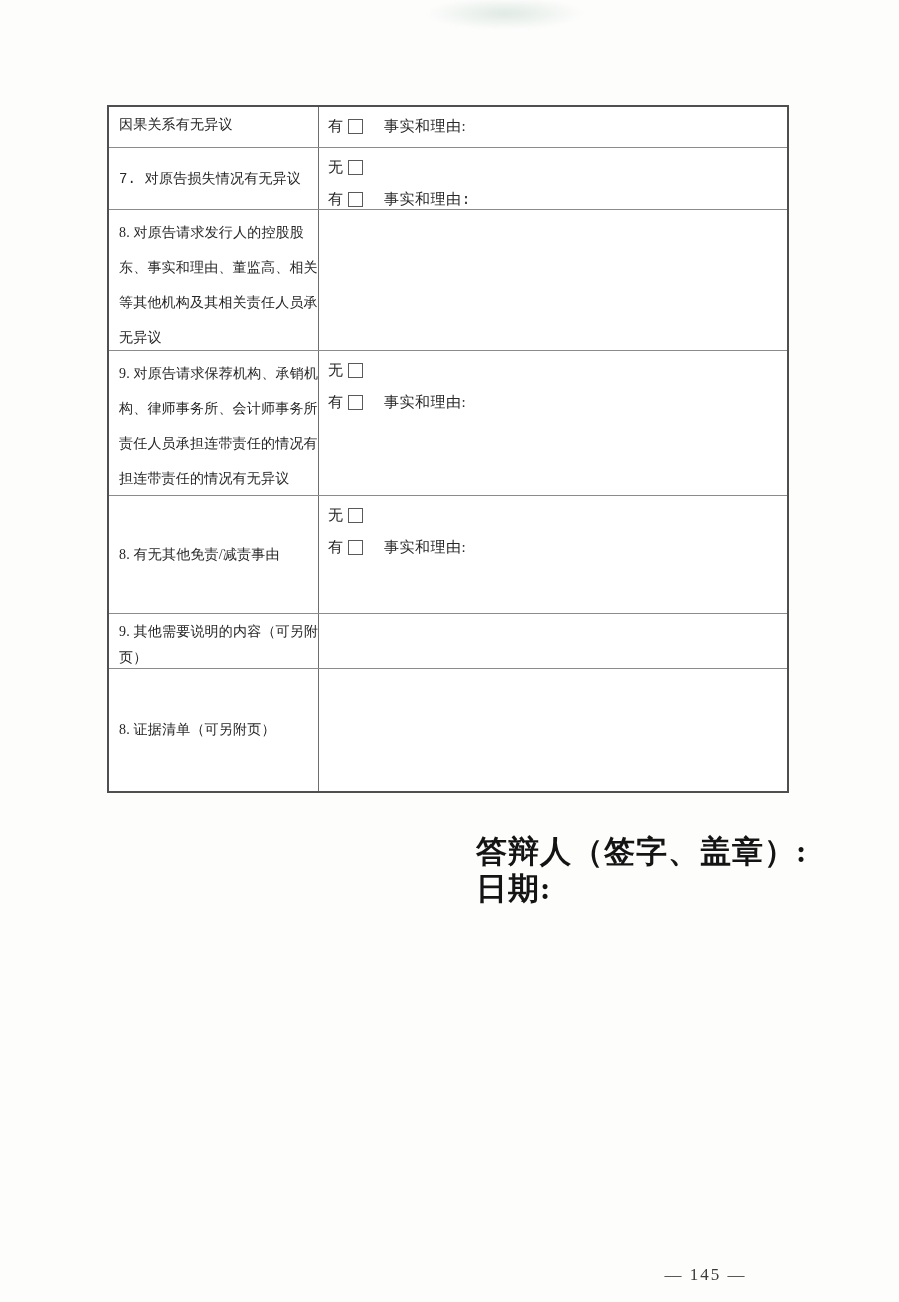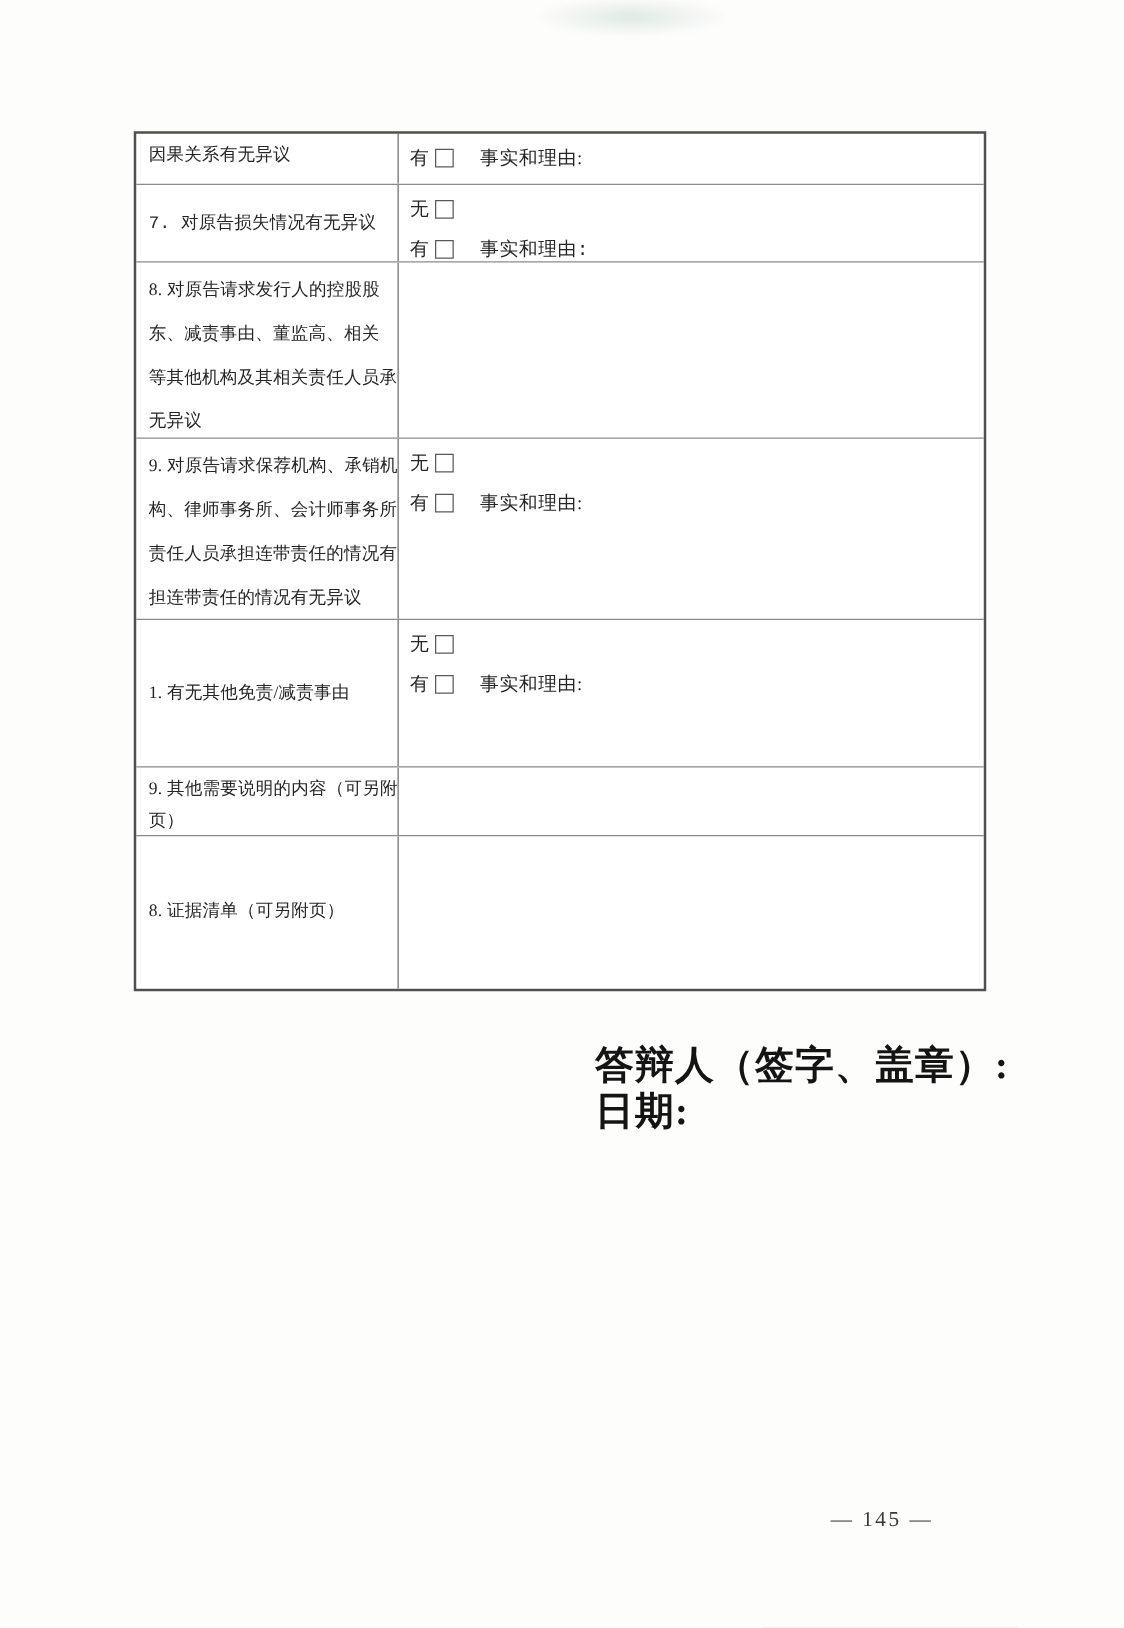--- a/index.html
+++ b/index.html
@@ -70,21 +70,21 @@
   
   .sig{
     position:absolute;left:476px;top:833px;
     font-size:31px;font-weight:700;
     line-height:37px;
     letter-spacing:1px;
     color:#141414;
   }
   
   .page-number{
-    position:absolute;left:648px;top:1206px;
+    position:absolute;left:648px;top:1265px;
     width:115px;text-align:center;
     font-size:17px;letter-spacing:2px;
     color:#3a3a3a;
   }
 </style>
 </head>
 <body>
 
 <div class="page">
 
@@ -119,21 +119,21 @@
           <span>有</span>
           <span class="cb"></span>
           <span class="sfx">事实和理由:</span>
         </div>
       </div>
     </div>
 
     <div class="row r3">
       <div class="cell left">
         <div class="lbl">8. 对原告请求发行人的控股股</div>
-        <div class="lbl">东、减责事由、董监高、相关</div>
+        <div class="lbl">东、事实和理由、董监高、相关</div>
         <div class="lbl">等其他机构及其相关责任人员承</div>
         <div class="lbl">无异议</div>
       </div>
       <div class="cell right">
         <div class="opt">
           <span>无</span>
           <span class="cb"></span>
 
         </div>
         <div class="opt">
@@ -160,21 +160,21 @@
         <div class="opt">
           <span>有</span>
           <span class="cb"></span>
           <span class="sfx">事实和理由:</span>
         </div>
       </div>
     </div>
 
     <div class="row r5">
       <div class="cell left va-center">
-        <div class="lbl">1. 有无其他免责/减责事由</div>
+        <div class="lbl">8. 有无其他免责/减责事由</div>
       </div>
       <div class="cell right">
         <div class="opt">
           <span>无</span>
           <span class="cb"></span>
 
         </div>
         <div class="opt">
           <span>有</span>
           <span class="cb"></span>

